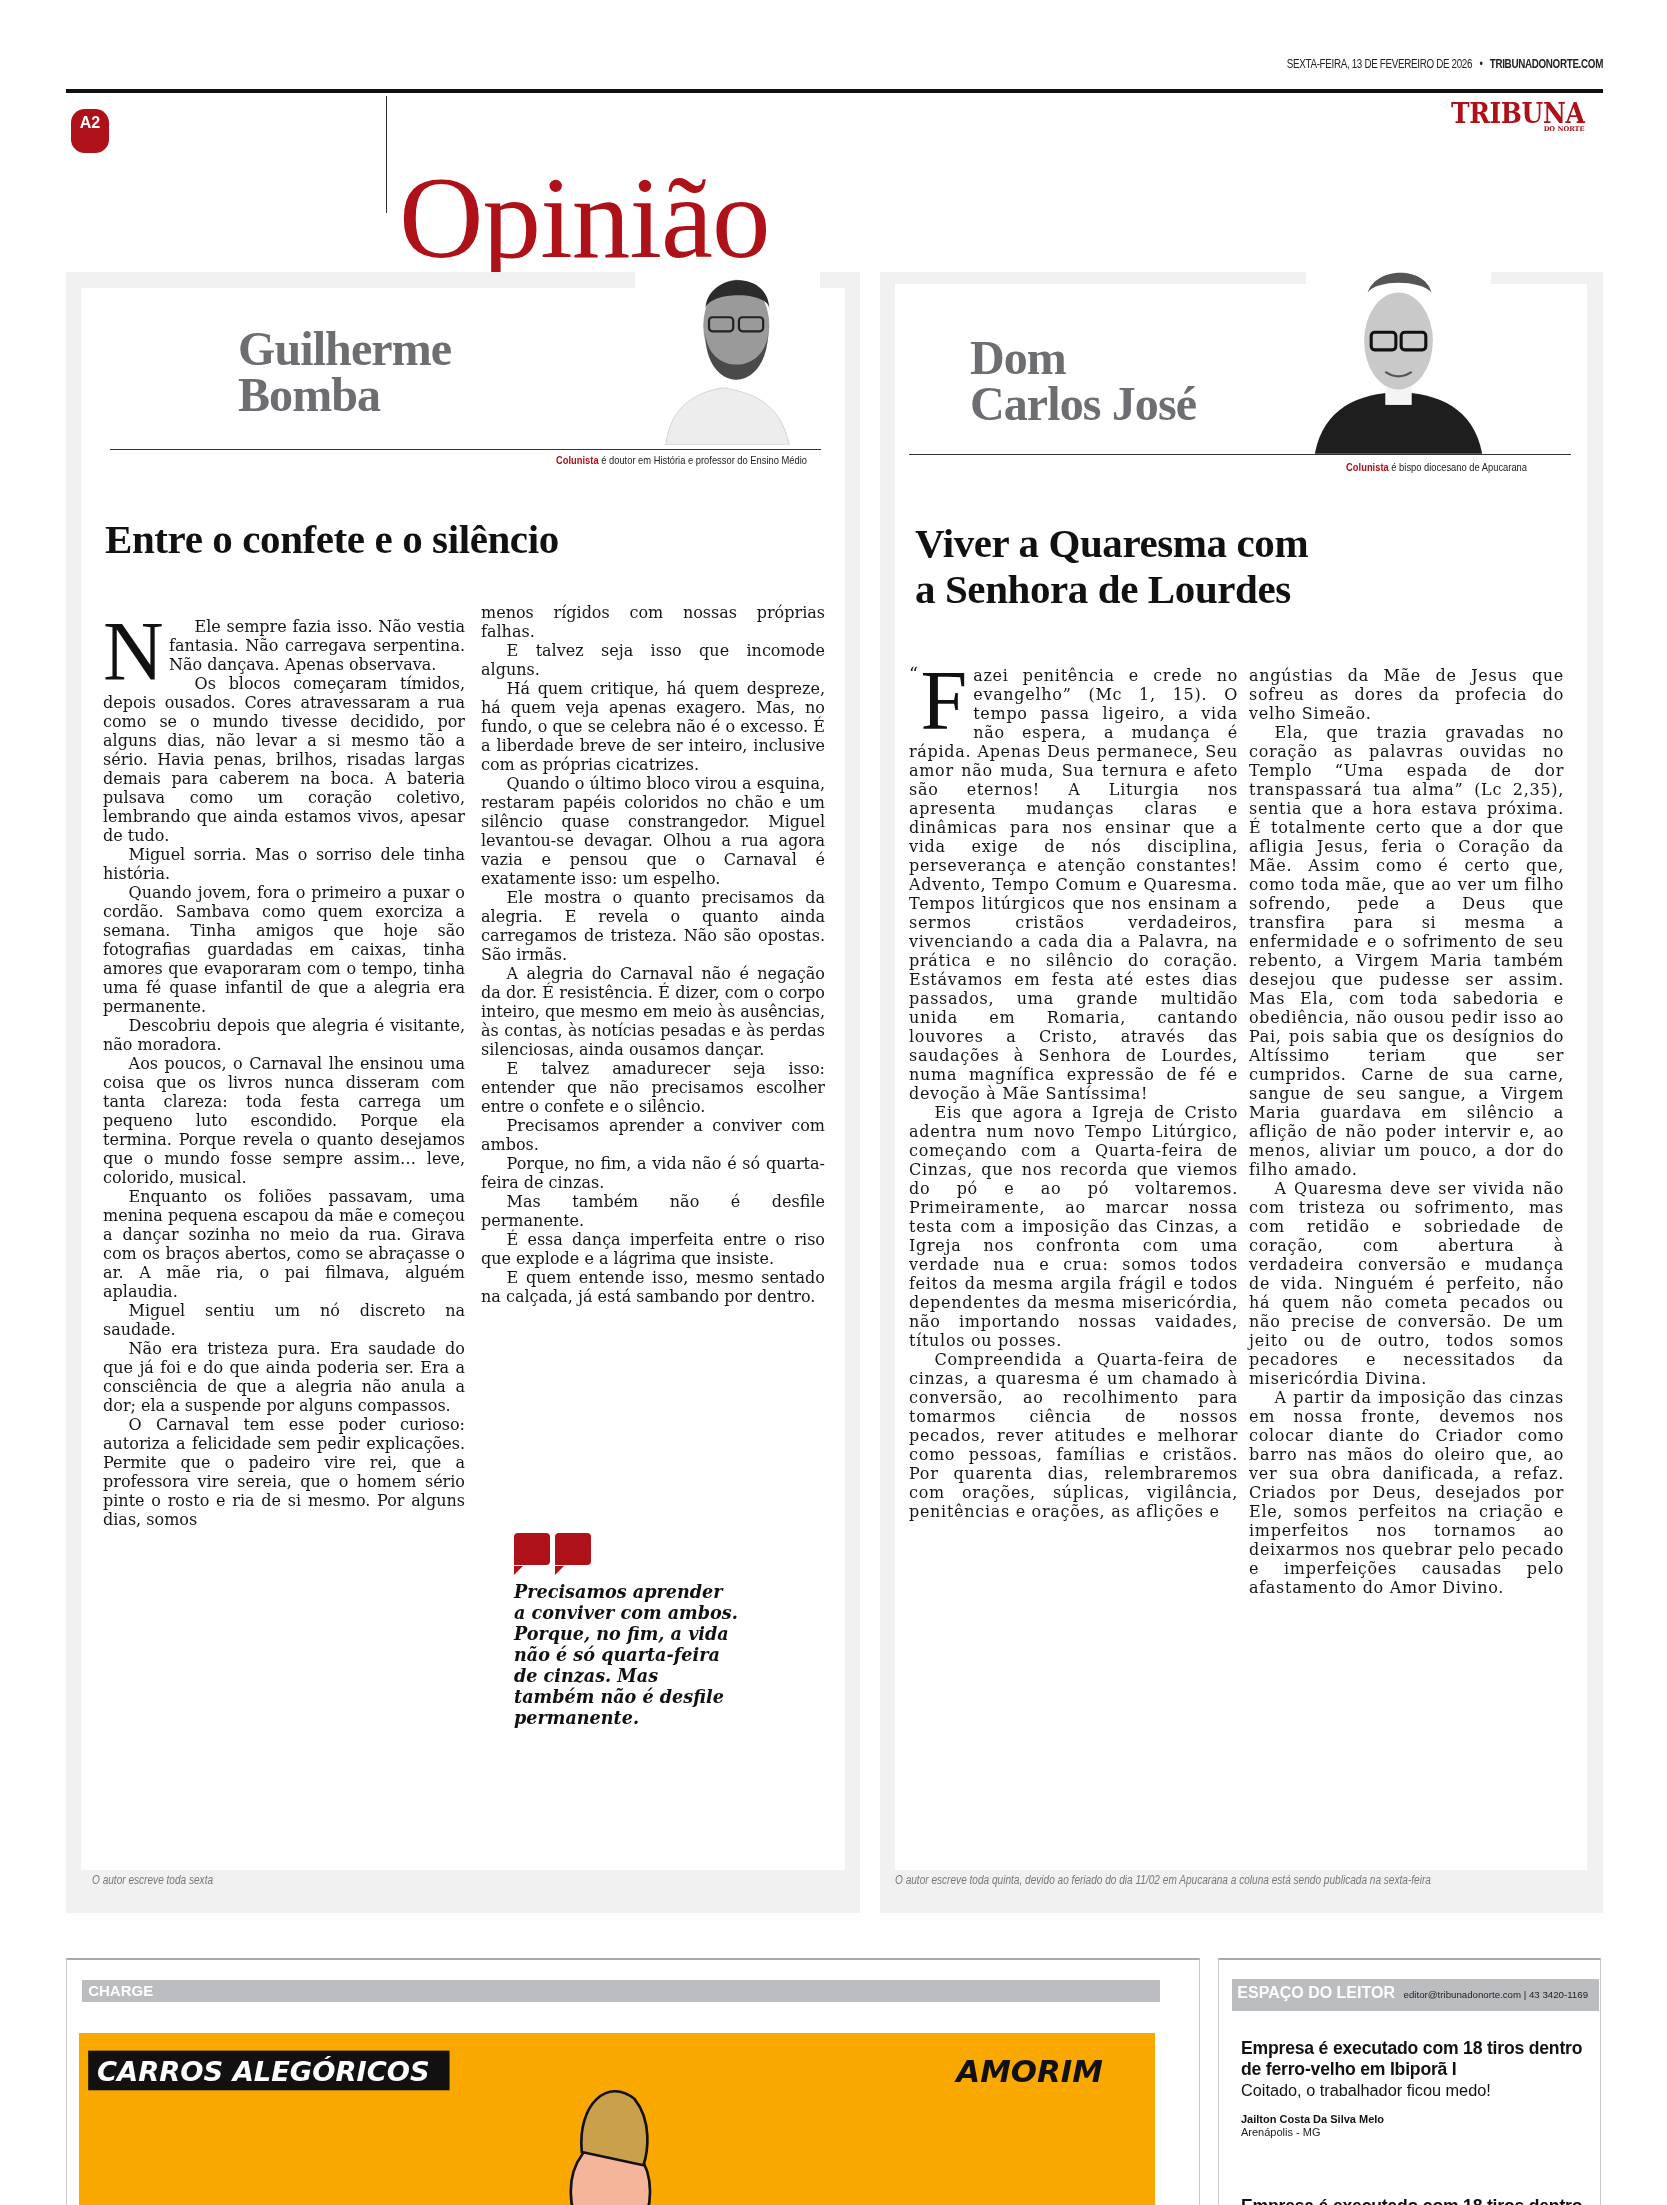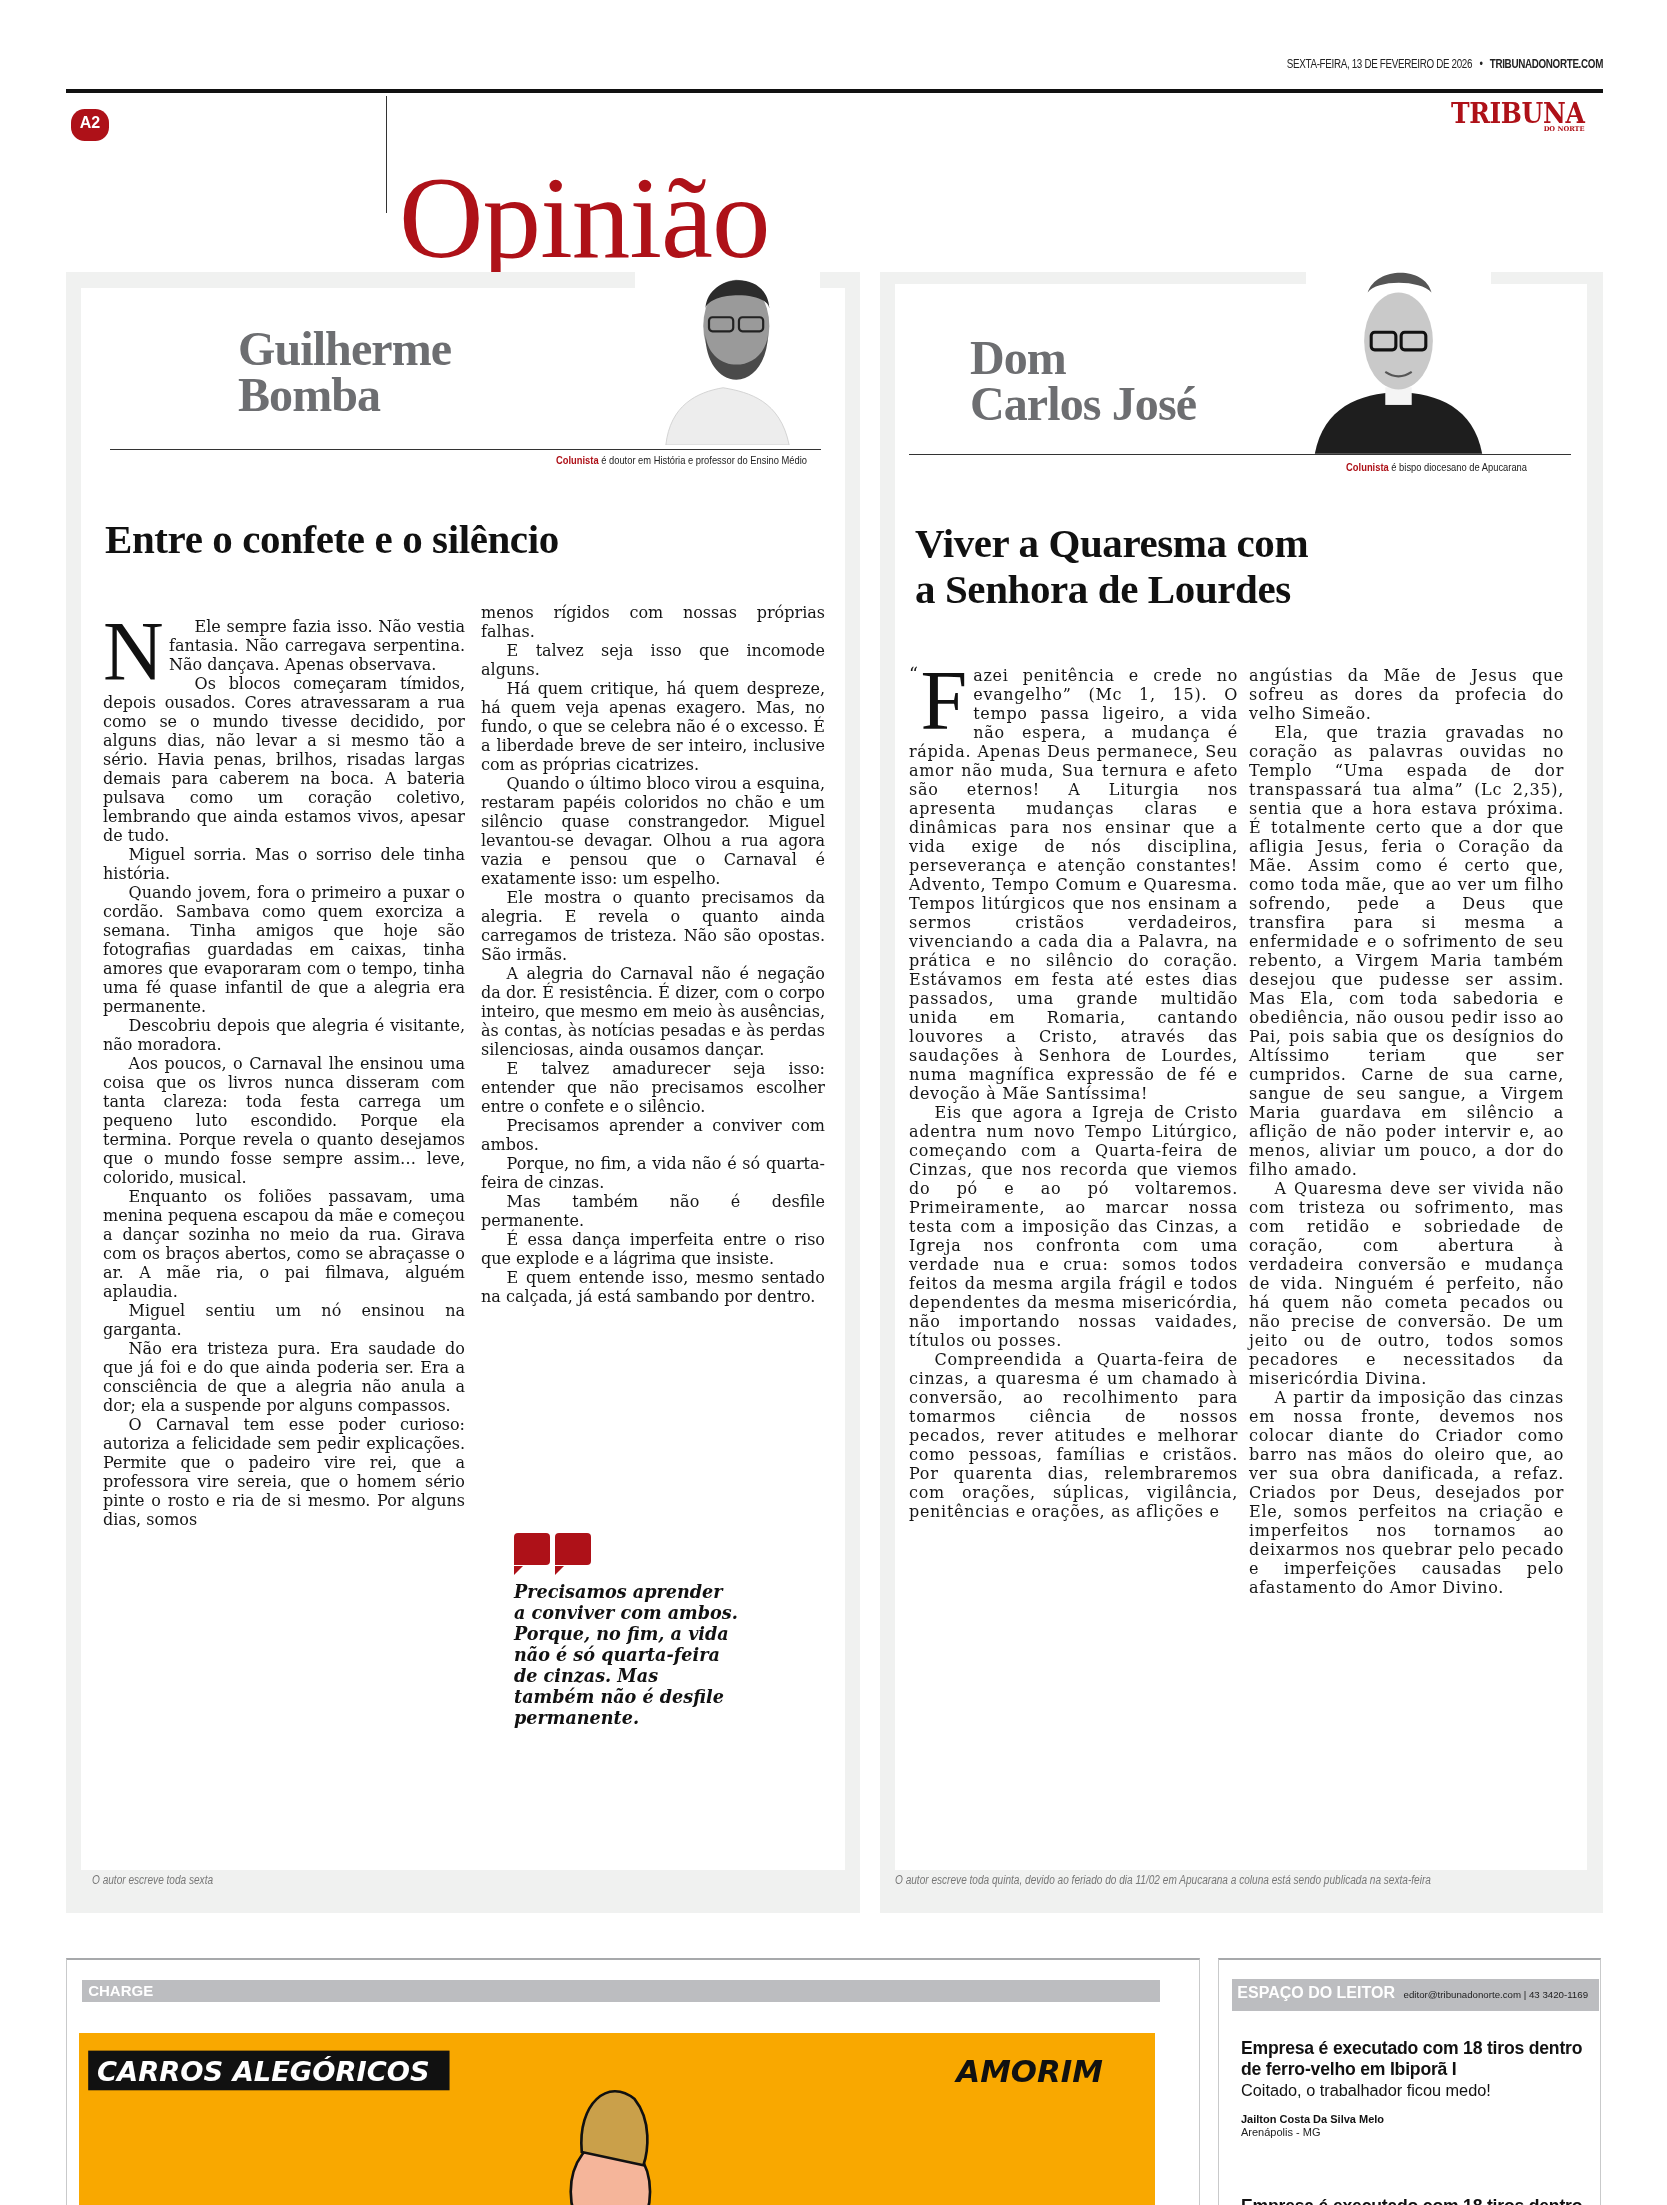--- a/index.html
+++ b/index.html
@@ -6,21 +6,21 @@
   html, body { width: 1667px; height: 2840px; background: #ffffff; overflow: hidden; }
   body { position: relative; font-family: "DejaVu Serif", serif; color: #111; }
 
   .abs { position: absolute; }
 
   
   .dateline { left: 1191px; top: 57px; width: 412px; text-align: right;
     font-family: "Liberation Sans", sans-serif; font-size: 12px; letter-spacing: -0.4px; color: #222; transform: scaleX(0.82); transform-origin: right center; }
   .dateline .site { font-weight: bold; }
   .topline { left: 66px; top: 89px; width: 1537px; height: 4.4px; background: #111; }
-  .page-badge { left: 71px; top: 109px; width: 38px; height: 32px; border-radius: 13.7px; background: #ae1118;
+  .page-badge { left: 71px; top: 109px; width: 38px; height: 44px; border-radius: 13.7px; background: #ae1118;
     color: #fff; font-family: "Liberation Sans", sans-serif; font-weight: bold; font-size: 16px; text-align: center; line-height: 27px; }
   .vrule { left: 386px; top: 96px; width: 1.3px; height: 117px; background: #333; }
   .section-title { left: 399px; top: 115px; font-family: "Liberation Serif", serif; font-size: 117px; line-height: 1; color: #ae1118; letter-spacing: -0.9px; margin-top: 44px; }
   .logo { left: 1451px; top: 101px; text-align: right; color: #ae1118; }
   .logo .main { font-family: "DejaVu Serif", serif; font-weight: bold; font-size: 25px; letter-spacing: -0.4px; line-height: 25px; transform: scaleY(1.1); }
   .logo .sub { font-family: "DejaVu Serif", serif; font-weight: bold; font-size: 6.6px; line-height: 7px; }
 
   
   .panel { background: #f0f1f0; }
   .panel-inner { background: #fff; }
@@ -101,21 +101,21 @@
 
 <div class="abs body-col" style="left:103px; top:617px; width:362px;">
   <span class="dropcap">N</span>
   <p>Ele sempre fazia isso. Não vestia fantasia. Não carregava serpentina. Não dançava. Apenas observava.</p>
   <p>Os blocos começaram tímidos, depois ousados. Cores atravessaram a rua como se o mundo tivesse decidido, por alguns dias, não levar a si mesmo tão a sério. Havia penas, brilhos, risadas largas demais para caberem na boca. A bateria pulsava como um coração coletivo, lembrando que ainda estamos vivos, apesar de tudo.</p>
   <p>Miguel sorria. Mas o sorriso dele tinha história.</p>
   <p>Quando jovem, fora o primeiro a puxar o cordão. Sambava como quem exorciza a semana. Tinha amigos que hoje são fotografias guardadas em caixas, tinha amores que evaporaram com o tempo, tinha uma fé quase infantil de que a alegria era permanente.</p>
   <p>Descobriu depois que alegria é visitante, não moradora.</p>
   <p>Aos poucos, o Carnaval lhe ensinou uma coisa que os livros nunca disseram com tanta clareza: toda festa carrega um pequeno luto escondido. Porque ela termina. Porque revela o quanto desejamos que o mundo fosse sempre assim… leve, colorido, musical.</p>
   <p>Enquanto os foliões passavam, uma menina pequena escapou da mãe e começou a dançar sozinha no meio da rua. Girava com os braços abertos, como se abraçasse o ar. A mãe ria, o pai filmava, alguém aplaudia.</p>
-  <p>Miguel sentiu um nó ensinou na garganta.</p>
+  <p>Miguel sentiu um nó discreto na saudade.</p>
   <p>Não era tristeza pura. Era saudade do que já foi e do que ainda poderia ser. Era a consciência de que a alegria não anula a dor; ela a suspende por alguns compassos.</p>
   <p>O Carnaval tem esse poder curioso: autoriza a felicidade sem pedir explicações. Permite que o padeiro vire rei, que a professora vire sereia, que o homem sério pinte o rosto e ria de si mesmo. Por alguns dias, somos</p>
 </div>
 <div class="abs body-col" style="left:481px; top:603px; width:344px;">
   <p class="first">menos rígidos com nossas próprias falhas.</p>
   <p>E talvez seja isso que incomode alguns.</p>
   <p>Há quem critique, há quem despreze, há quem veja apenas exagero. Mas, no fundo, o que se celebra não é o excesso. É a liberdade breve de ser inteiro, inclusive com as próprias cicatrizes.</p>
   <p>Quando o último bloco virou a esquina, restaram papéis coloridos no chão e um silêncio quase constrangedor. Miguel levantou-se devagar. Olhou a rua agora vazia e pensou que o Carnaval é exatamente isso: um espelho.</p>
   <p>Ele mostra o quanto precisamos da alegria. E revela o quanto ainda carregamos de tristeza. Não são opostas. São irmãs.</p>
   <p>A alegria do Carnaval não é negação da dor. É resistência. É dizer, com o corpo inteiro, que mesmo em meio às ausências, às contas, às notícias pesadas e às perdas silenciosas, ainda ousamos dançar.</p>

